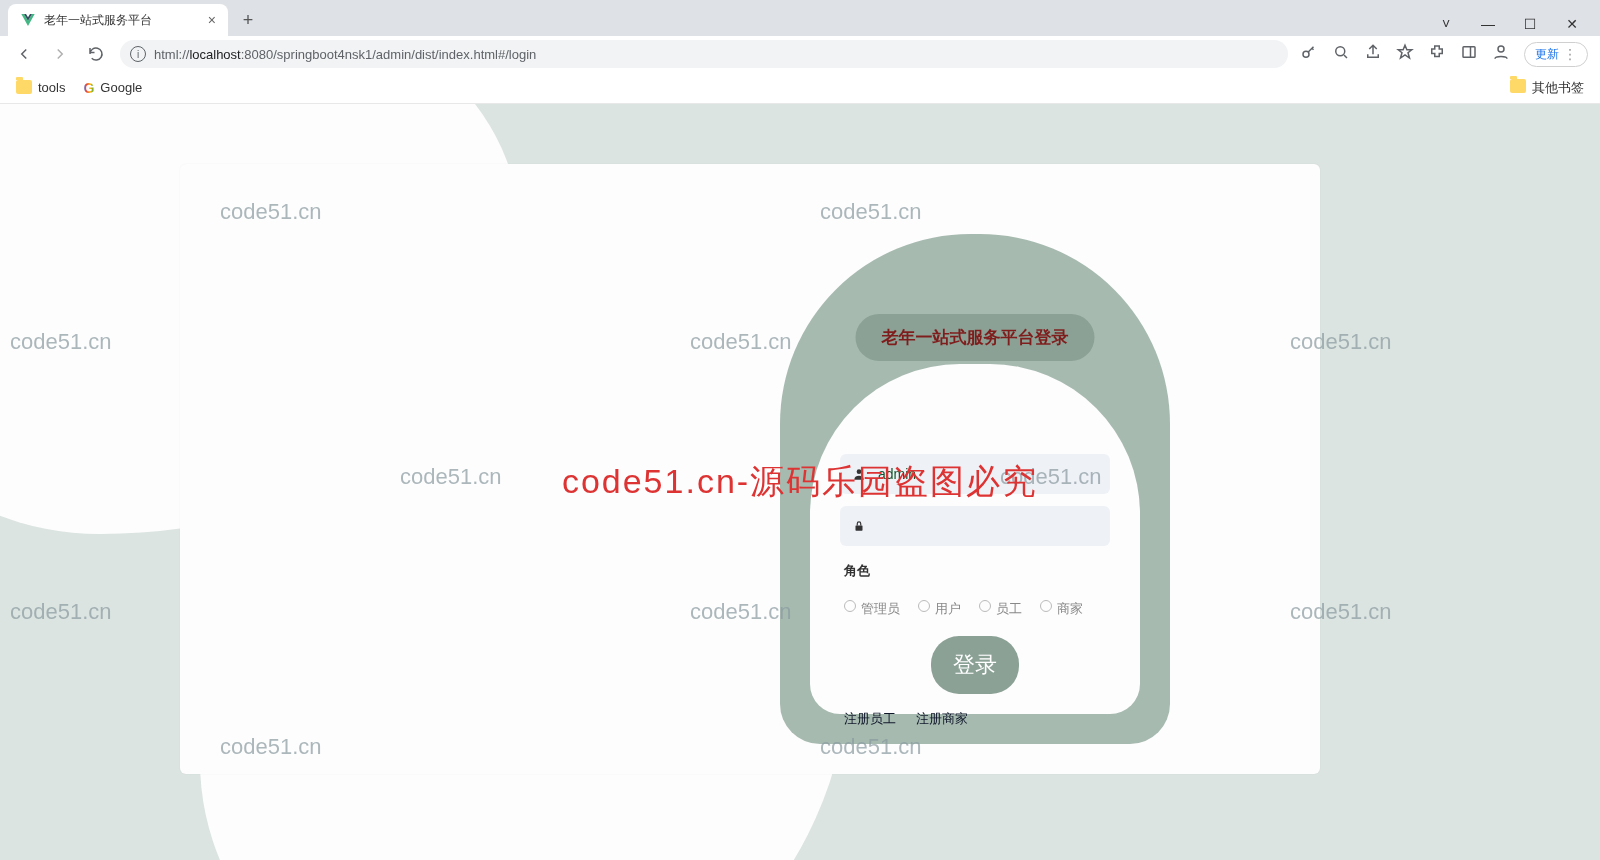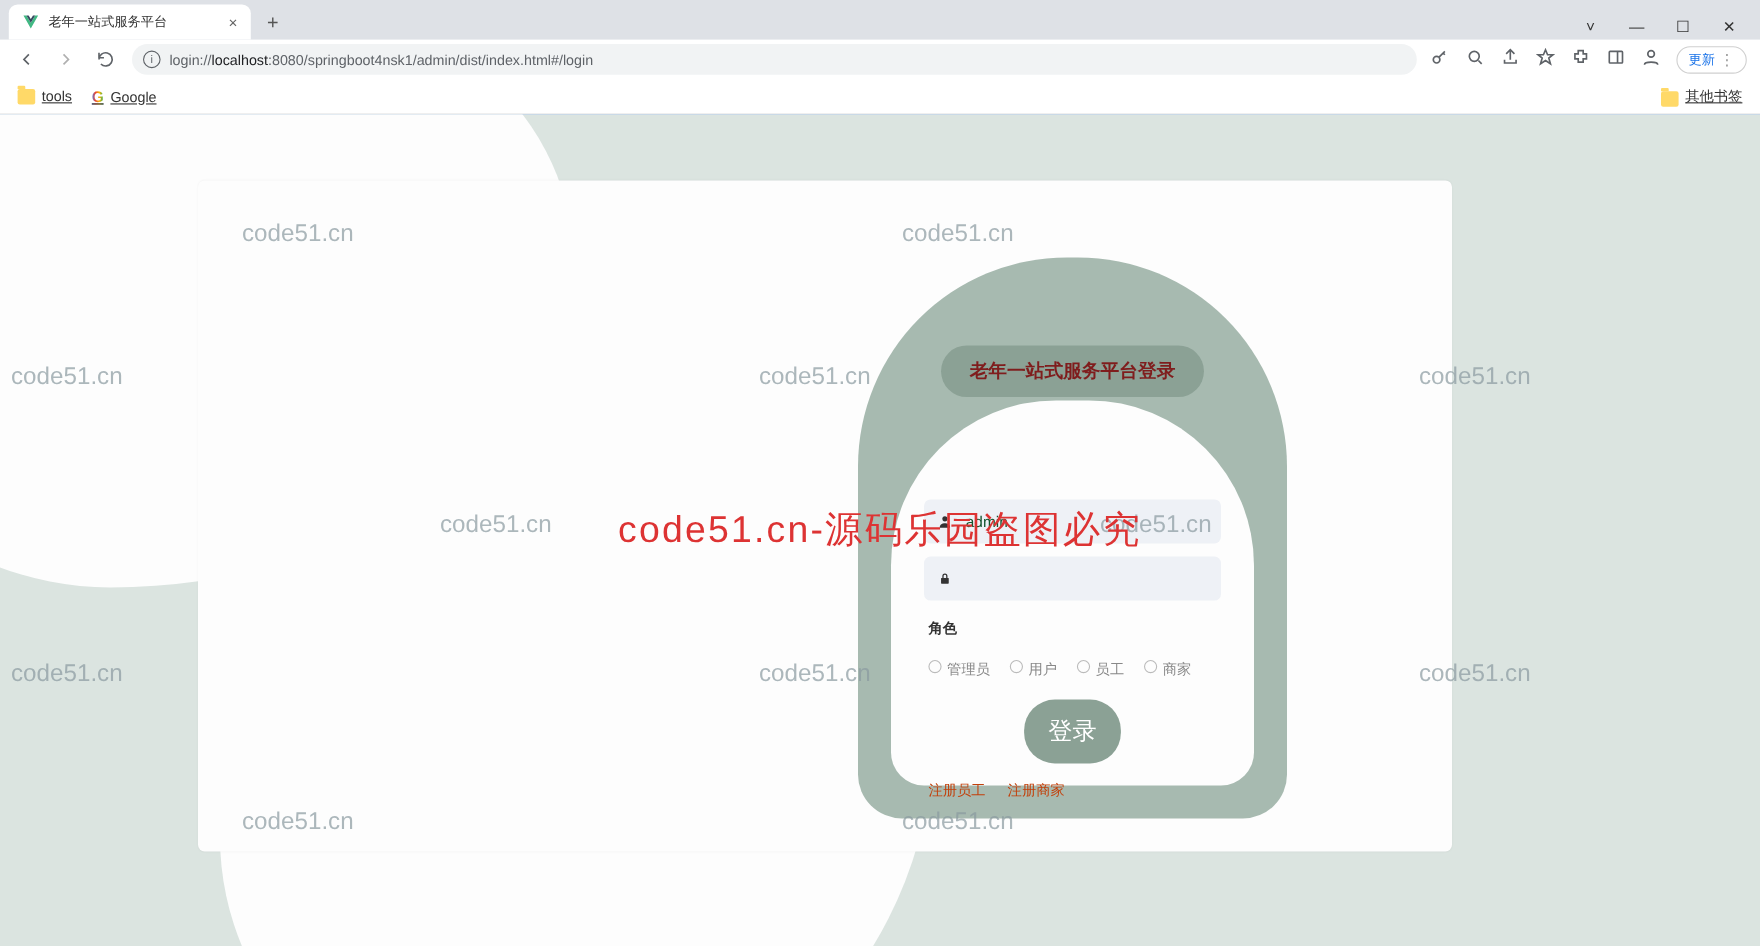--- a/index.html
+++ b/index.html
@@ -21,21 +21,21 @@
 .url-box { flex: 1; display: flex; align-items: center; gap: 8px; height: 28px; padding: 0 10px; border-radius: 14px; background: #f1f3f4; font-size: 13px; color: #202124; }
 .url-info-icon { width: 16px; height: 16px; border: 1px solid #5f6368; border-radius: 50%; display: flex; align-items: center; justify-content: center; font-size: 10px; color: #5f6368; }
 .url-text { color: #5f6368; }
 .url-text .host { color: #202124; }
 .addr-right { display: flex; gap: 14px; align-items: center; color: #5f6368; }
 .addr-right svg { width: 18px; height: 18px; }
 .update-btn { border: 1px solid #d0d0d0; border-radius: 14px; padding: 3px 10px; font-size: 12px; color: #1a73e8; display: flex; align-items: center; gap: 4px; }
 .update-dots { color: #999; font-size: 14px; }
 
 .bookmarks-bar { height: 32px; display: flex; align-items: center; padding: 0 16px; gap: 18px; font-size: 13px; color: #333; border-bottom: 1px solid #e8e8e8; }
-.bookmark-item { display: flex; align-items: flex-end; gap: 6px; text-decoration: underline; }
+.bookmark-item { display: flex; align-items: flex-start; gap: 6px; }
 .folder-icon { width: 16px; height: 14px; background: #ffd968; border-radius: 2px; position: relative; }
 .folder-icon::before { content: ""; position: absolute; top: -3px; left: 0; width: 7px; height: 3px; background: #ffd968; border-radius: 1px 1px 0 0; }
 .g-icon { font-weight: bold; font-size: 14px; background: linear-gradient(90deg,#4285f4,#ea4335,#fbbc05,#34a853); -webkit-background-clip: text; color: transparent; }
 .bm-right { margin-left: auto; }
 
 
 .page { position: absolute; top: 104px; left: 0; right: 0; bottom: 0; background: #dbe4e0; overflow: hidden; }
 
 
 .blob1 { position: absolute; left: -180px; top: -120px; width: 700px; height: 550px; background: #fdfdfd; border-radius: 55% 45% 60% 40% / 50% 45% 55% 50%; }
@@ -55,21 +55,21 @@
 
 .role-row { display: flex; align-items: flex-start; gap: 20px; font-size: 13px; color: #333; margin: 14px 0 18px 4px; flex-direction: column; }
 .role-label { font-weight: bold; padding-top: 2px; }
 .role-options { display: flex; flex-wrap: wrap; gap: 8px 18px; color: #888; }
 .role-opt { display: flex; align-items: flex-start; gap: 5px; }
 .radio-circle { width: 12px; height: 12px; border: 1px solid #bbb; border-radius: 50%; }
 
 .login-btn { display: block; margin: 0 auto 16px auto; width: 88px; height: 58px; background: #8ba195; color: #fff; font-size: 22px; border: none; border-radius: 28px; cursor: pointer; }
 
 .reg-links { display: flex; gap: 20px; font-size: 13px; color: #555; padding-left: 4px; }
-.reg-links a { color: #c2410c; text-decoration: none; }
+.reg-links a { color: #0f172a; text-decoration: none; }
 
 
 .watermark { position: absolute; color: #8a9aa0; font-size: 22px; pointer-events: none; user-select: none; opacity: 0.7; }
 .wm-center { position: absolute; left: 50%; top: 50%; transform: translate(-50%,-50%); color: #d33; font-size: 34px; letter-spacing: 2px; pointer-events: none; white-space: nowrap; }
 </style>
 </head>
 <body>
 
 <div class="browser-chrome">
   <div class="tab-bar">
@@ -104,21 +104,21 @@
         </svg>
     </div>
     <div class="nav-btn">
       <svg viewBox="0 0 24 24" fill="none" stroke="#5f6368" stroke-width="2">
           <path d="M4 12a8 8 0 1 1 2.3 5.6M4 4v6h6"></path>
         </svg>
     </div>
     <div class="url-box">
       <span class="url-info-icon">i</span>
       <span class="url-text">
-        <span>login://</span><span class="host">localhost</span><span>:8080/springboot4nsk1/admin/dist/index.html#/login</span>
+        <span>html://</span><span class="host">localhost</span><span>:8080/springboot4nsk1/admin/dist/index.html#/login</span>
       </span>
     </div>
     <div class="addr-right">
       <span><svg viewBox="0 0 24 24" fill="none" stroke="#5f6368" stroke-width="2">
             <circle cx="8" cy="15" r="4"></circle>
             <path d="M11 12l7-7M16 7l2 2"></path>
           </svg></span>
       <span><svg viewBox="0 0 24 24" fill="none" stroke="#5f6368" stroke-width="2">
             <circle cx="11" cy="11" r="6"></circle>
             <path d="M20 20l-4-4"></path>

